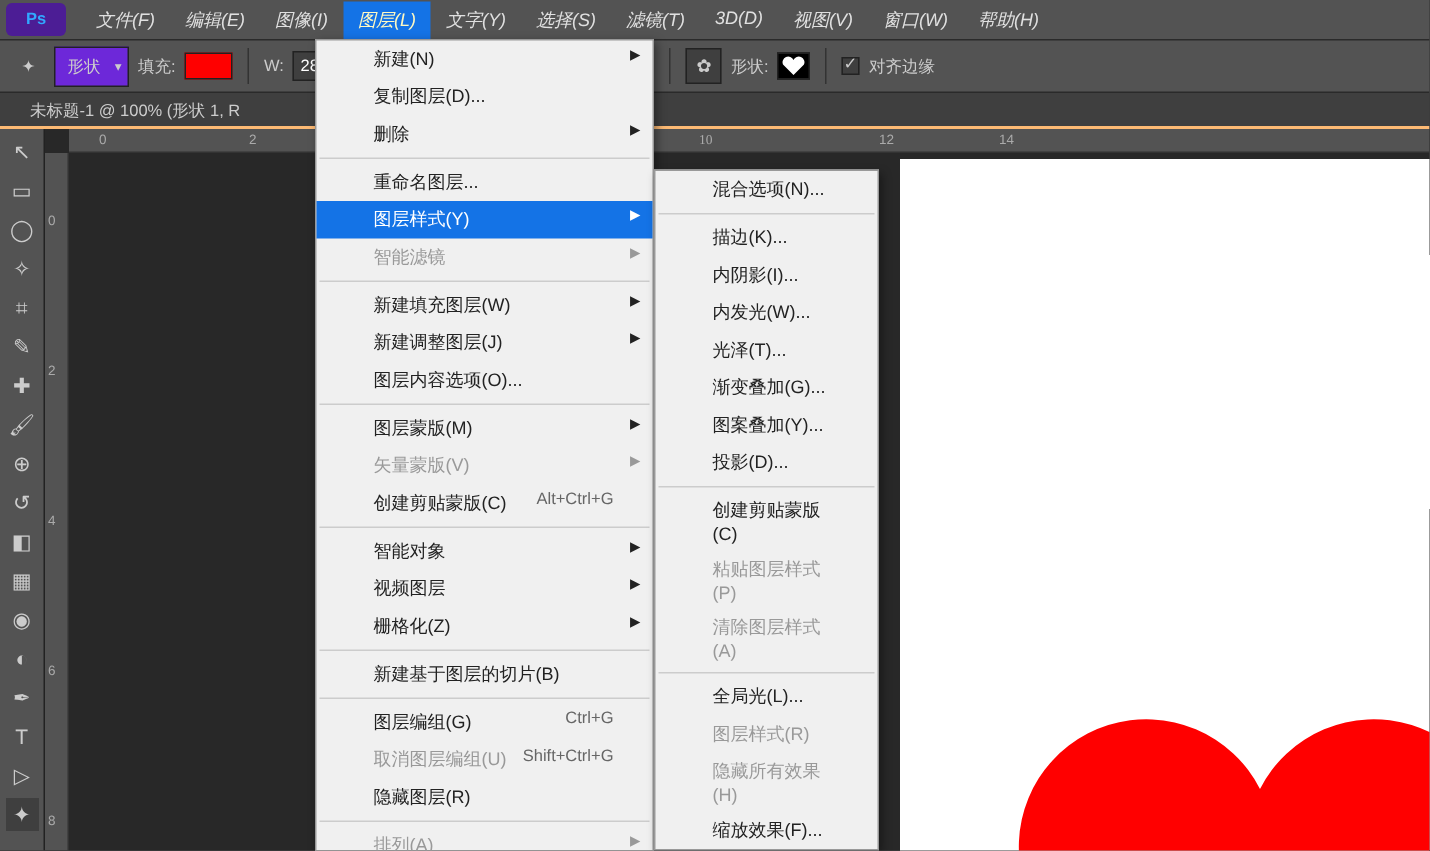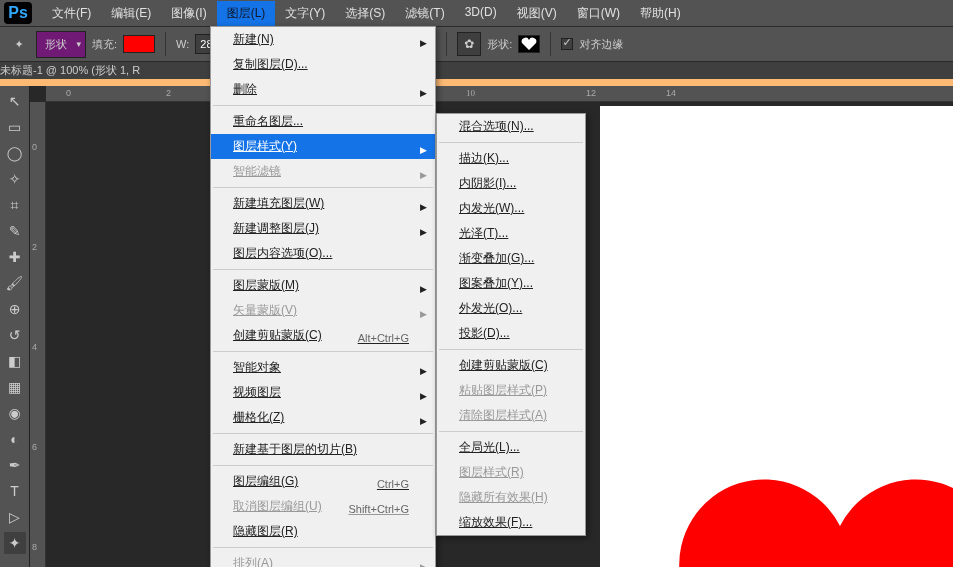--- a/index.html
+++ b/index.html
@@ -1,43 +1,43 @@
 <!DOCTYPE html>
 <html><head>
 <meta charset="utf-8">
 <style>
 * { margin: 0; padding: 0; box-sizing: border-box; font-family: "Microsoft YaHei", sans-serif; }
 body { width: 953px; height: 567px; background: #535353; overflow: hidden; position: relative; }
 .menubar { height: 26px; background: #535353; display: flex; align-items: center; padding-left: 4px; font-size: 12px; color: #e0e0e0; }
-.ps-logo { width: 28px; height: 22px; background: #000000; border-radius: 4px; display: flex; align-items: center; justify-content: center; color: #31a8ff; font-weight: bold; font-size: 16px; margin-right: 10px; }
-.menu-item { padding: 4px 10px; cursor: default; }
-.menu-item.active { background: #1473e6; color: #0f172a; }
+.ps-logo { width: 40px; height: 22px; background: #4c1d95; border-radius: 4px; display: flex; align-items: center; justify-content: center; color: #31a8ff; font-weight: bold; font-size: 11px; margin-right: 10px; }
+.menu-item { padding: 4px 10px; cursor: default; font-style: italic; }
+.menu-item.active { background: #1473e6; color: #fef9c3; }
 .optbar { height: 36px; background: #535353; border-top: 1px solid #2a2a2a; border-bottom: 1px solid #2a2a2a; display: flex; align-items: center; padding-left: 8px; font-size: 11px; color: #ccc; gap: 6px; }
 .tool-icon { width: 22px; height: 22px; display: flex; align-items: center; justify-content: center; color: #ccc; }
-.dropdown-btn { background: #701a75; border: 1px solid #222; padding: 2px 18px 2px 8px; color: #ccc; font-size: 11px; position: relative; height: 27px; display: flex; align-items: center; }
+.dropdown-btn { background: #6d28d9; border: 1px solid #222; padding: 2px 18px 2px 8px; color: #ccc; font-size: 11px; position: relative; height: 27px; display: flex; align-items: center; }
 .dropdown-btn::after { content: "▾"; position: absolute; right: 4px; font-size: 9px; }
 .swatch { width: 32px; height: 18px; border: 1px solid #222; display: inline-block; }
 .sep { width: 1px; height: 24px; background: #333; margin: 0 4px; }
 .num-field { background: #3f3f3f; border: 1px solid #222; color: #fff; font-size: 11px; padding: 2px 4px; width: 48px; height: 20px; }
 .icon-btn { width: 24px; height: 24px; background: #3f3f3f; border: 1px solid #222; display: flex; align-items: center; justify-content: center; color: #ccc; font-size: 12px; }
 .heart-shape { width: 22px; height: 18px; background: #000; border: 1px solid #222; display: flex; align-items: center; justify-content: center; }
-.doc-tab { height: 24px; background: #3f3f3f; border-bottom: 7px solid #fdba74; display: flex; align-items: center; font-size: 11px; color: #ccc; }
+.doc-tab { height: 24px; background: #3f3f3f; border-bottom: 2px solid #fdba74; display: flex; align-items: center; padding-left: 20px; font-size: 11px; color: #ccc; }
 .workspace { position: absolute; top: 86px; left: 0; right: 0; bottom: 0; display: flex; }
 .toolbox { width: 30px; background: #535353; border-right: 1px solid #222; display: flex; flex-direction: column; align-items: center; padding-top: 4px; gap: 4px; }
 .tbx { width: 22px; height: 22px; display: flex; align-items: center; justify-content: center; color: #ccc; font-size: 14px; cursor: default; }
 .tbx.sel { background: #3f3f3f; }
 .canvas { flex: 1; background: #282828; position: relative; }
 .ruler-h { position: absolute; top: 0; left: 16px; right: 0; height: 16px; background: #535353; border-bottom: 1px solid #333; font-size: 9px; color: #aaa; }
 .ruler-h span { position: absolute; top: 2px; }
 .ruler-v { position: absolute; top: 16px; left: 0; width: 16px; bottom: 0; background: #535353; border-right: 1px solid #333; font-size: 9px; color: #aaa; }
 .ruler-v span { position: absolute; left: 2px; writing-mode: horizontal-tb; }
 .artboard { position: absolute; top: 20px; left: 570px; width: 380px; height: 560px; background: #fff; }
 .heart-canvas { position: absolute; bottom: -60px; right: -30px; }
 .dropdown-menu { position: absolute; top: 26px; left: 210px; width: 226px; background: #f0f0f0; border: 1px solid #999; box-shadow: 2px 2px 6px rgba(0,0,0,0.4); font-size: 12px; color: #222; z-index: 10; }
-.dd-item { padding: 4px 26px 4px 22px; display: flex; justify-content: space-between; align-items: flex-end; cursor: default; position: relative; text-decoration: underline; }
+.dd-item { padding: 4px 26px 4px 38px; display: flex; justify-content: space-between; align-items: flex-start; cursor: default; position: relative; }
 .dd-item.disabled { color: #999; }
 .dd-item.highlight { background: #1473e6; color: #fff; }
 .dd-item.has-sub::after { content: "▶"; font-size: 9px; position: absolute; right: 8px; }
 .dd-sep { height: 1px; background: #ccc; margin: 3px 2px; }
 .dd-shortcut { color: #666; font-size: 11px; }
 .submenu { position: absolute; top: 113px; left: 436px; width: 150px; background: #f0f0f0; border: 1px solid #999; box-shadow: 2px 2px 6px rgba(0,0,0,0.4); font-size: 12px; color: #222; z-index: 11; }
 .checkbox-ui { width: 12px; height: 12px; border: 1px solid #222; background: #3f3f3f; display: inline-block; position: relative; }
 .checkbox-ui.checked::after { content: "✓"; position: absolute; top: -3px; left: 0; color: #ccc; font-size: 11px; }
 </style>
 </head>
@@ -226,23 +226,20 @@
     <div class="dd-item">
       <span>光泽(T)...</span>
     </div>
     <div class="dd-item">
       <span>渐变叠加(G)...</span>
     </div>
     <div class="dd-item">
       <span>图案叠加(Y)...</span>
     </div>
     <div class="dd-item">
-      <span>外发光(O)...</span>
-    </div>
-    <div class="dd-item">
       <span>投影(D)...</span>
     </div>
     <div class="dd-sep"></div>
     <div class="dd-item">
       <span>创建剪贴蒙版(C)</span>
     </div>
     <div class="dd-item disabled">
       <span>粘贴图层样式(P)</span>
     </div>
     <div class="dd-item disabled">

